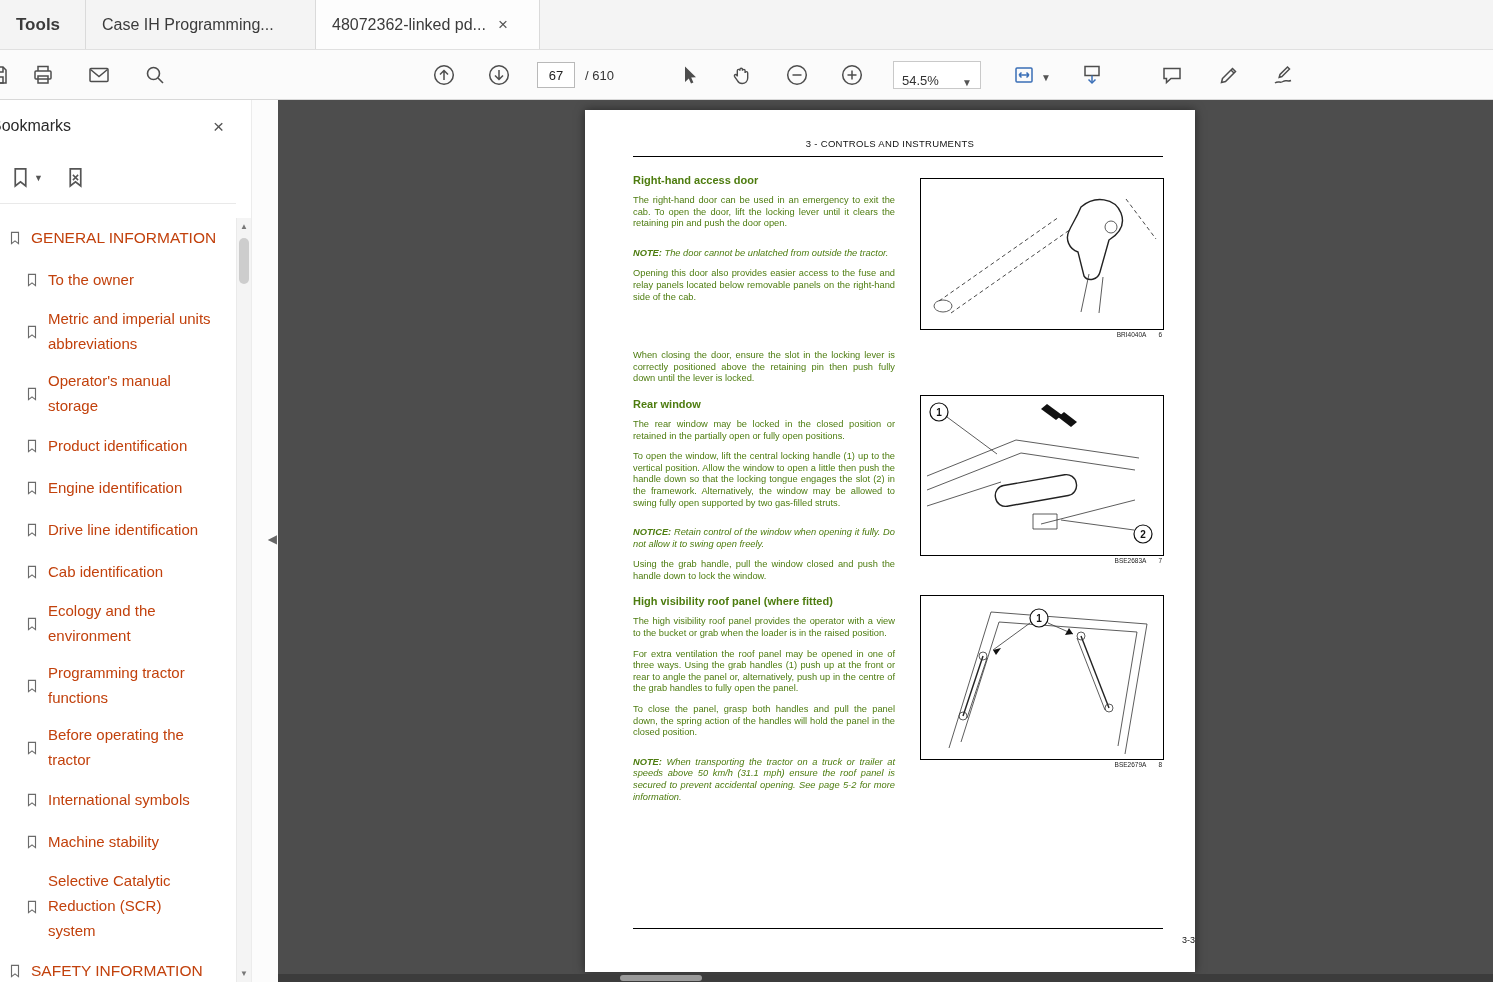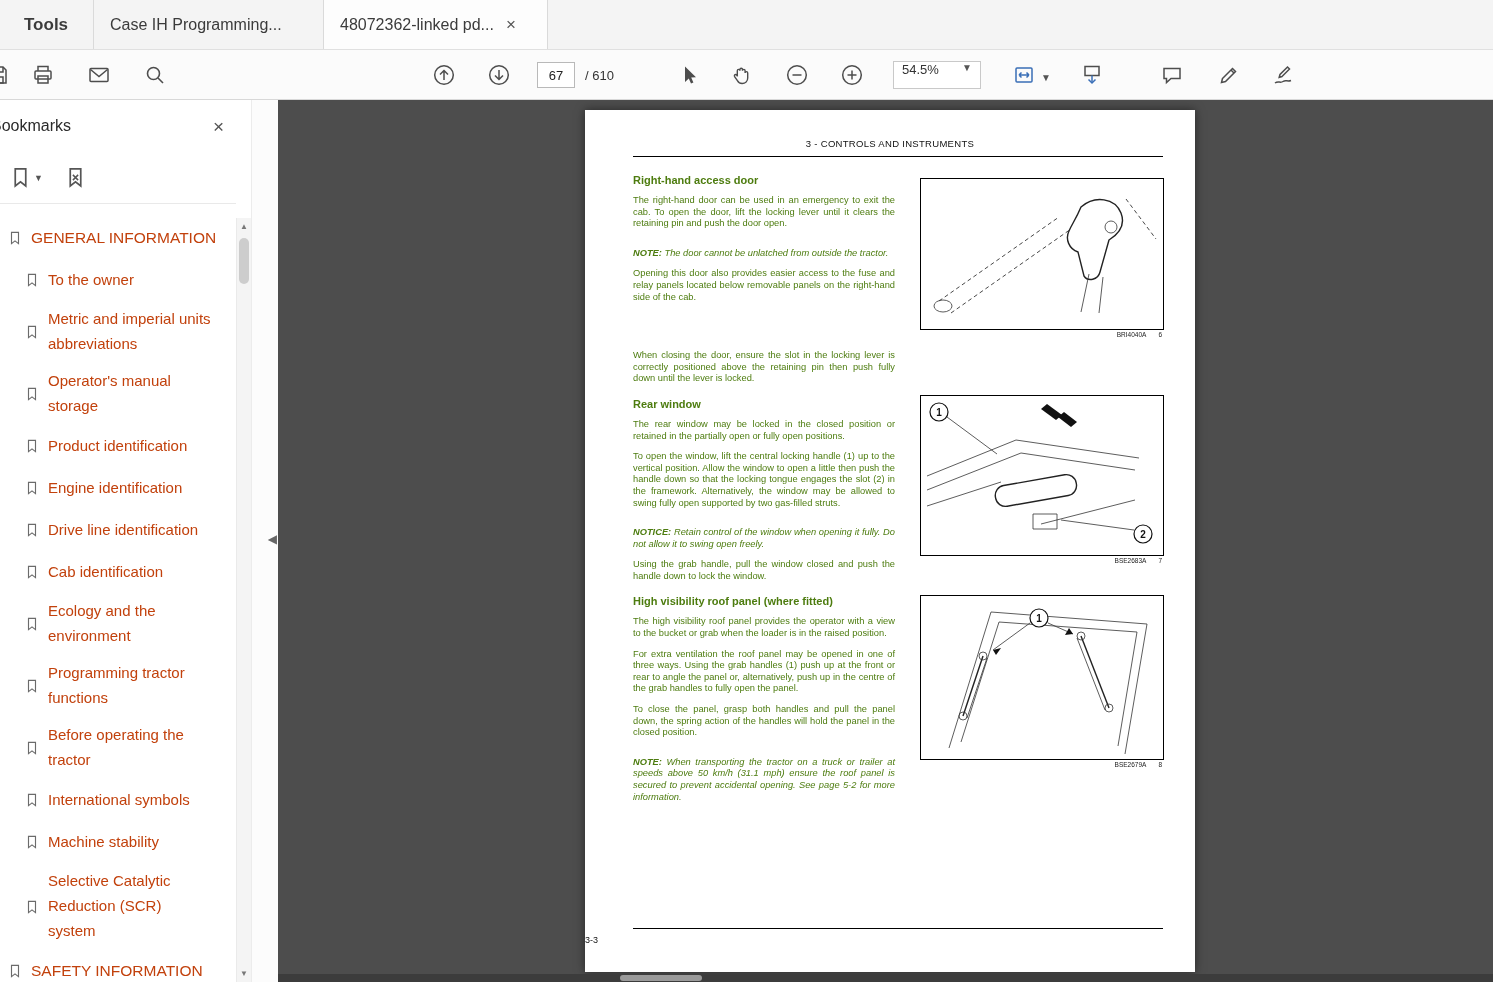--- a/index.html
+++ b/index.html
@@ -2,32 +2,32 @@
 <html><head>
 <meta charset="utf-8">
 <style>
   * { margin:0; padding:0; box-sizing:border-box; }
   body { font-family:"Liberation Sans", sans-serif; background:#fff; }
   .app { position:relative; width:1493px; height:982px; overflow:hidden; background:#fff; }
 
   
   .tabbar { position:absolute; top:0; left:0; right:0; height:50px; background:#f4f4f4; border-bottom:1px solid #e0e0e0; display:flex; }
   .tab { display:flex; align-items:center; padding:0 16px; font-size:16px; color:#3b3b3b; border-right:1px solid #dadada; height:100%; }
-  .tab-tools { width:86px; justify-content:flex-start; font-weight:bold; font-size:17px;margin-left:8px; }
+  .tab-tools { width:86px; justify-content:flex-start; font-weight:bold; font-size:17px; }
   .tab-doc1 { width:230px; }
   .tab-doc2 { width:224px; background:#fdfdfd; }
   .tab .close { margin-left:12px; font-size:17px; color:#555; line-height:1; }
 
   
   .toolbar { position:absolute; top:50px; left:0; right:0; height:50px; background:#fbfbfb; border-bottom:1px solid #d8d8d8; }
   .ticon { position:absolute; top:13px; width:24px; height:24px; color:#4d4d4d; }
   .ticon svg { width:24px; height:24px; display:block; }
   .page-input { position:absolute; left:537px; top:12px; width:38px; height:26px; border:1px solid #b9b9b9; background:#fff; text-align:center; font-size:13px; color:#222; font-family:"Liberation Sans",sans-serif; }
   .page-total { position:absolute; left:585px; top:18px; font-size:13px; color:#333; }
-  .zoom-box { position:absolute; left:893px; top:11px; width:88px; height:28px; border:1px solid #c9c9c9; background:#fff; display:flex; align-items:flex-start; padding:0 8px; font-size:13px; color:#333; }
+  .zoom-box { position:absolute; left:893px; top:11px; width:88px; height:28px; border:1px solid #c9c9c9; background:#fff; display:flex; align-items:flex-end; padding:0 8px; font-size:13px; color:#333; }
   .zoom-box .caret { margin-left:auto; font-size:10px; color:#555; }
   .mini-caret { position:absolute; font-size:10px; color:#555; top:22px; }
 
   
   .sidebar { position:absolute; top:100px; left:0; width:236px; bottom:0; background:#fff; overflow:hidden; }
   .sidebar-header { height:52px; display:flex; align-items:center; padding:0 12px 0 10px; }
   .sidebar-title { font-size:16px; color:#2b2b2b; margin-left:-19px; white-space:nowrap; }
   .sidebar-close { margin-left:auto; font-size:19px; color:#555; line-height:1; }
   .sidebar-tools { height:52px; display:flex; align-items:center; gap:22px; padding:0 10px; border-bottom:1px solid #e9e9e9; }
   .stool { display:flex; align-items:center; color:#555; }
@@ -51,21 +51,21 @@
   
   .panel-edge { position:absolute; top:100px; left:251px; width:27px; bottom:0; background:#fcfcfc; border-left:1px solid #ececec; }
   .collapse-btn { position:absolute; top:432px; right:1px; font-size:12px; color:#666; }
 
   
   .content { position:absolute; top:100px; left:278px; right:0; bottom:0; background:#4d4d4d; overflow:hidden; }
   .pdf-page { position:absolute; left:307px; top:10px; width:610px; height:862px; background:#fff; box-shadow:0 0 9px rgba(0,0,0,0.5); }
   .page-running-header { position:absolute; top:28px; left:0; right:0; text-align:center; font-size:9.5px; letter-spacing:0.3px; color:#111; }
   .page-rule-top { position:absolute; top:46px; left:48px; width:530px; border-top:1.6px solid #000; }
   .page-rule-bottom { position:absolute; top:818px; left:48px; width:530px; border-top:1.6px solid #000; }
-  .page-footer { position:absolute; top:825px; left:0; right:0; text-align:left; font-size:9px; color:#111; }
+  .page-footer { position:absolute; top:825px; left:0; right:0; text-align:right; font-size:9px; color:#111; }
 
   #doc-text-column { position:absolute; top:58px; left:48px; width:262px; color:#4d7c0f; }
   .doc-heading { font-size:11px; font-weight:bold; margin-top:13px; }
   .doc-heading:first-child { margin-top:6px; }
   .doc-para { font-size:9.3px; line-height:11.6px; text-align:justify; margin-top:9px; }
   .doc-note { font-size:9.3px; line-height:11.6px; font-style:italic; text-align:justify; margin-top:18px; }
   .doc-gap { height:38px; }
 
   .fig { position:absolute; left:335px; width:244px; }
   .fig1 { top:68px; }

